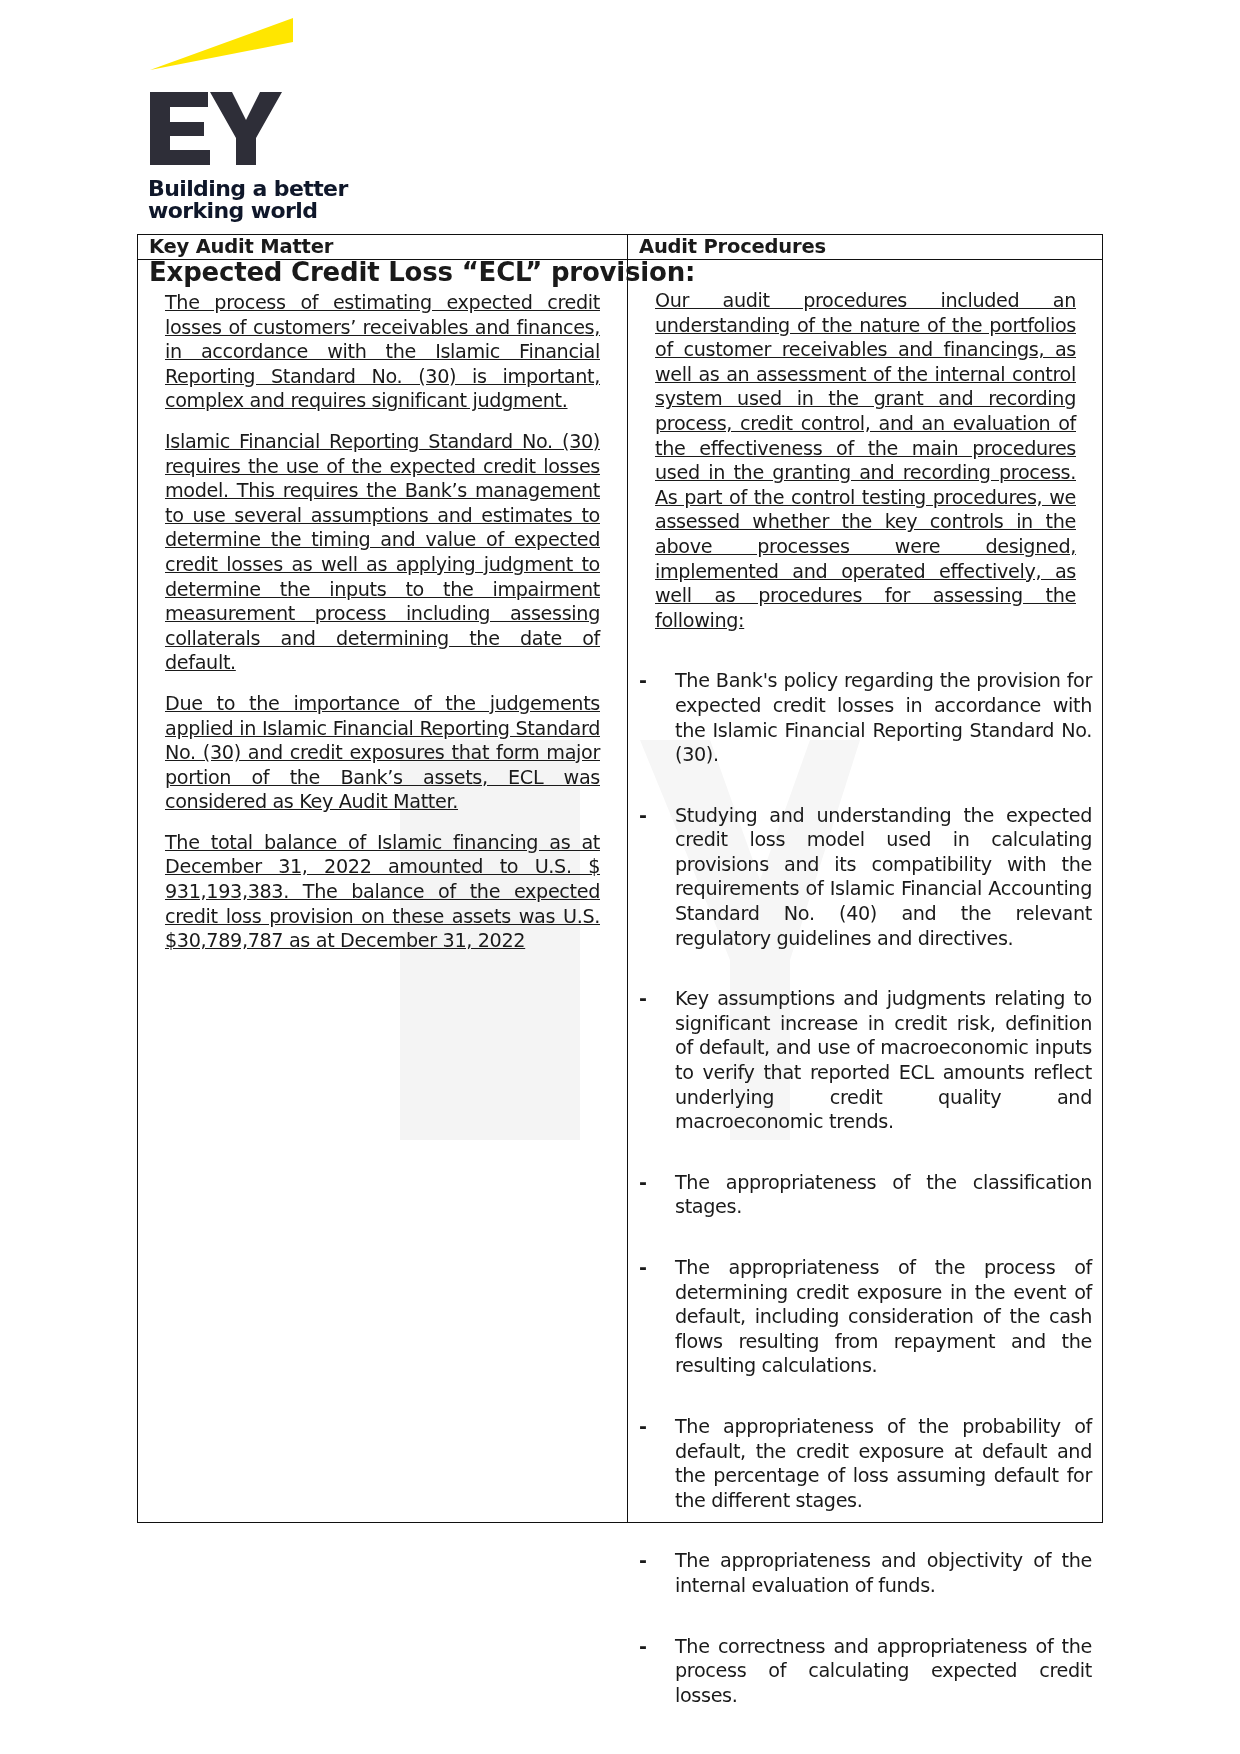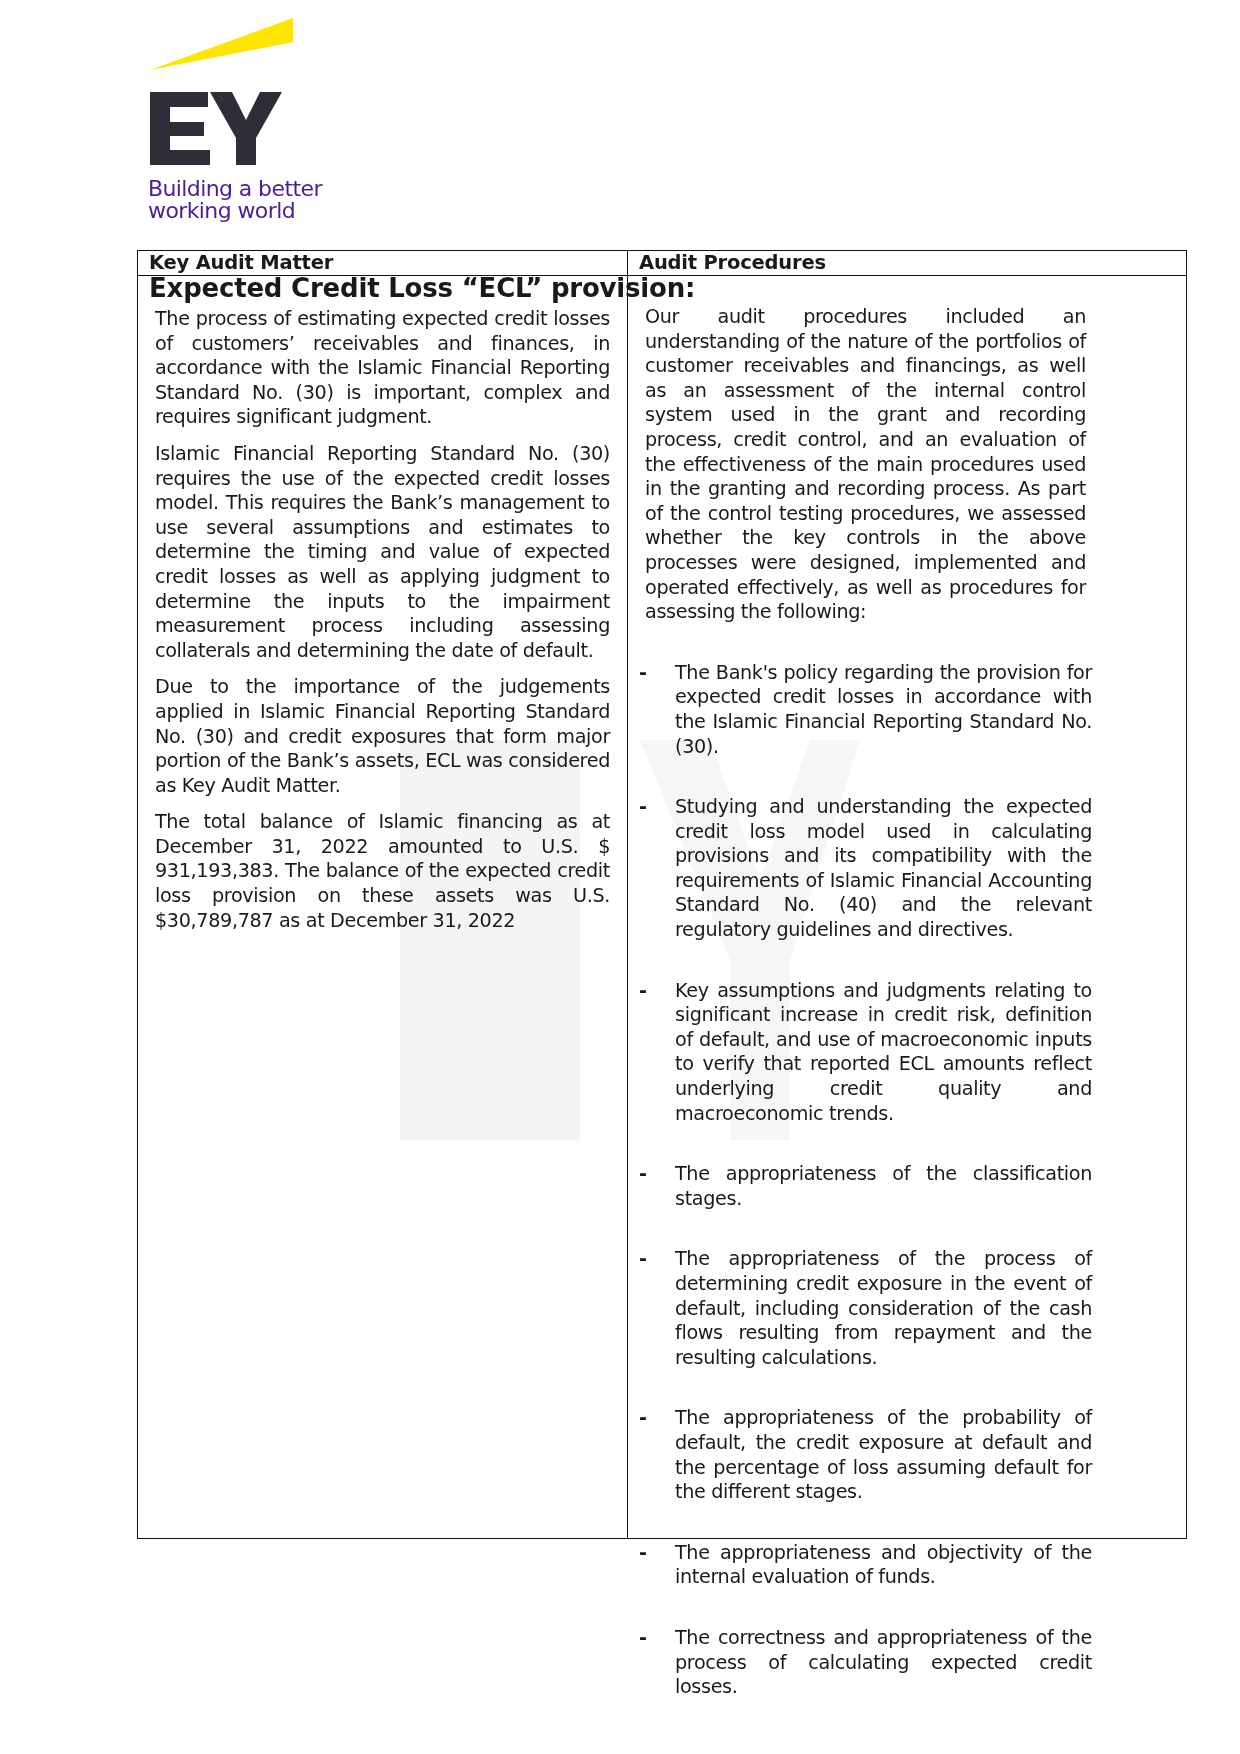--- a/index.html
+++ b/index.html
@@ -22,42 +22,42 @@
       top: 16px;
       width: 200px;
       height: 215px;
     }
     .logo svg { position: absolute; left: 0; top: 0; }
     .logo-tagline {
       position: absolute;
       left: 0;
       top: 162px;
       font-family: "DejaVu Sans", sans-serif;
-      font-weight: normal;
+      font-weight: bold;
       font-size: 22px;
       line-height: 22px;
-      color: #4c1d95;
+      color: #0f172a;
       letter-spacing: -0.6px;
       white-space: nowrap;
     }
     
     .watermark {
       position: absolute;
       left: 380px;
       top: 740px;
       width: 480px;
       height: 400px;
       pointer-events: none;
     }
     
     .kam-table {
       position: absolute;
       left: 137px;
-      top: 250px;
-      width: 1050px;
+      top: 234px;
+      width: 966px;
       height: 1289px;
       border: 1.5px solid #111;
       box-sizing: border-box;
     }
     .col-divider {
       position: absolute;
       left: 489px;
       top: 0;
       bottom: 0;
       border-left: 1.5px solid #111;
@@ -88,23 +88,24 @@
     .subhdr {
       margin-top: 0;
       font-weight: bold;
       font-size: 26px;
       line-height: 24px;
       white-space: nowrap;
       letter-spacing: -0.2px;
     }
     .para {
       text-align: justify;
-      margin: 6px;
+      margin: 16px;
       letter-spacing: -0.35px;
       word-spacing: 0px;
+      text-decoration: underline;
     }
     .col-left .para { margin-top: 12px; }
     .col-left .para.first { margin-top: 7px; }
     .col-right .para.intro { margin-top: 29px; }
     .bullets {
       list-style: none;
       margin: 12px 0 0 0;
       padding: 0;
     }
     .bullet {

